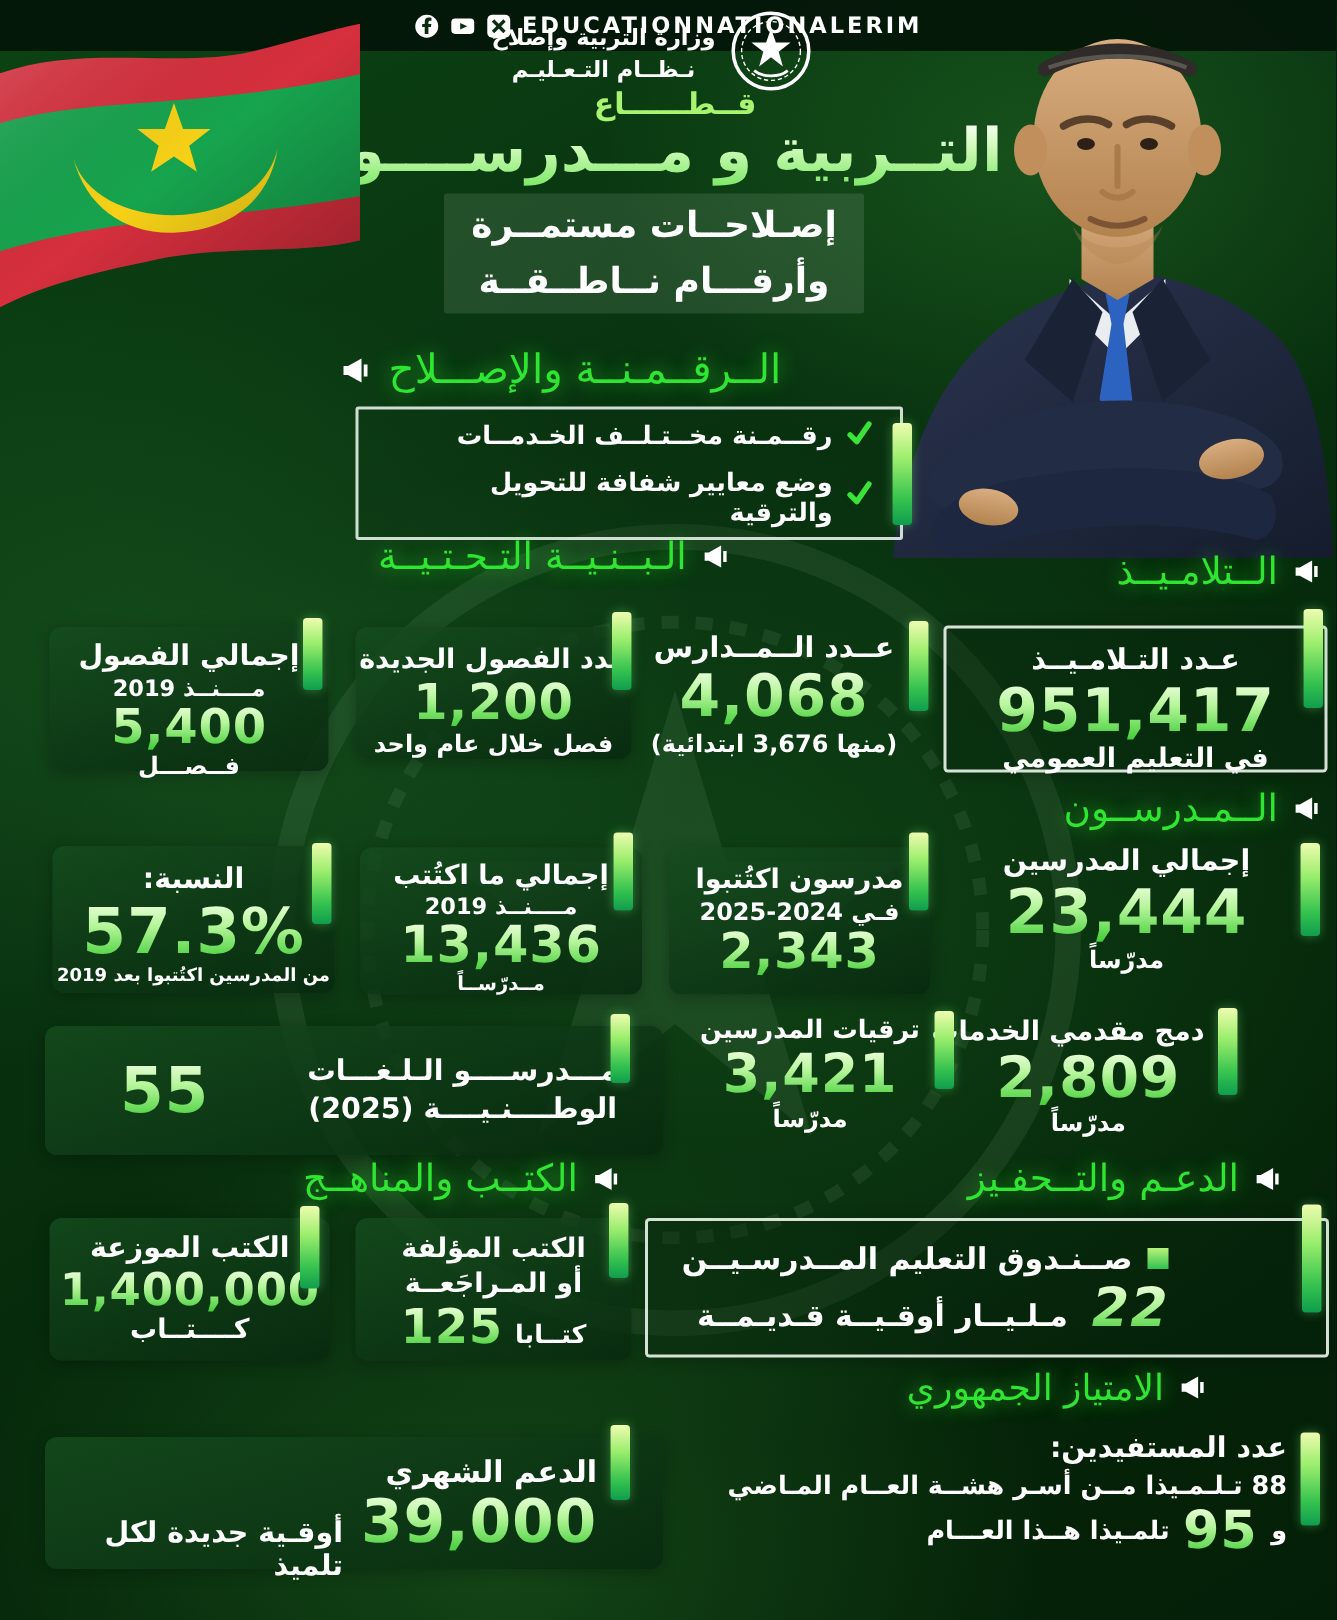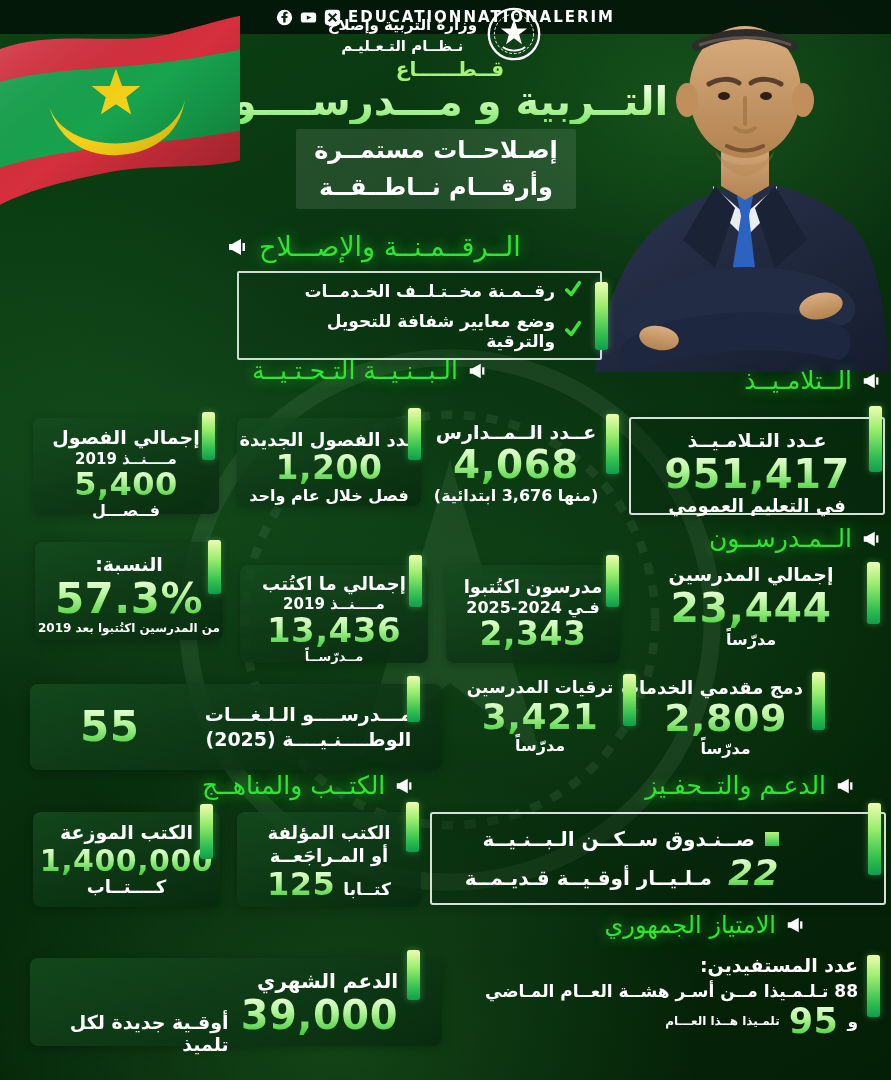--- a/index.html
+++ b/index.html
@@ -257,21 +257,21 @@
   </div>
 
   <div class="card center" style="left:240px; top:565px; width:188px; height:98px; padding-top:7px; box-sizing:border-box;">
     <div class="accent-bar" style="right:6px; top:-10px; height:52px;"></div>
     <div class="stat-title" style="font-size:18px;">إجمالي ما اكتُتب</div>
     <div class="stat-sub">مــــنــذ 2019</div>
     <div class="stat-value grad" style="font-size:34px;">13,436</div>
     <div class="stat-caption" style="font-size:13px;">مــدرّســاً</div>
   </div>
 
-  <div class="card center" style="left:35px; top:542px; width:188px; height:98px; padding-top:10px; box-sizing:border-box;">
+  <div class="card center" style="left:35px; top:564px; width:188px; height:98px; padding-top:10px; box-sizing:border-box;">
     <div class="accent-bar" style="right:2px; top:-2px; height:54px;"></div>
     <div class="stat-title">النسبة:</div>
     <div class="stat-value grad" style="font-size:42px;">57.3%</div>
     <div class="stat-caption" style="font-size:12px;">من المدرسين اكتُتبوا بعد 2019</div>
   </div>
 
   <div class="card plain center" style="left:648px; top:676px; width:155px;">
     <div class="accent-bar" style="right:-22px; top:-4px; height:58px;"></div>
     <div class="stat-title" style="font-size:18px; white-space:nowrap;">دمج مقدمي الخدمات</div>
     <div class="stat-value grad" style="font-size:38px;">2,809</div>
@@ -310,21 +310,21 @@
           <rect x="16.5" y="8" width="2.5" height="8" fill="#fff"></rect>
         </svg>
       </span>
     <span class="sec-title">الكتــب والمناهــج</span>
   </div>
 
   <div class="card outline" style="left:430px; top:812px; width:456px; height:93px; box-sizing:border-box; padding:12px 105px 0 20px; text-align:right;">
     <div class="accent-bar" style="right:3px; top:-11px; height:72px;"></div>
     <div style="display:flex; direction:rtl; align-items:center; gap:10px; justify-content:flex-start;">
       <span style="width:14px; height:14px; background:linear-gradient(180deg,#b9f37a,#2fc24f); display:inline-block;"></span>
-      <span class="stat-title" style="font-size:20px;">صــنـدوق ســكــن الـبــنـيــة</span>
+      <span class="stat-title" style="font-size:20px;">صــنـدوق التعليم المــدرسـيــن</span>
     </div>
     <div style="display:flex; direction:rtl; align-items:baseline; gap:16px; margin-top:2px;">
       <span class="stat-value grad" style="font-size:36px;font-style:italic;">22</span>
       <span class="stat-caption" style="font-size:20px; font-weight:800;">مـلـيــار أوقـيــة قـديـمــة</span>
     </div>
   </div>
 
   <div class="card center" style="left:237px; top:812px; width:184px; height:95px; padding-top:9px; box-sizing:border-box;">
     <div class="accent-bar" style="right:2px; top:-10px; height:50px;"></div>
     <div class="stat-title" style="font-size:18px;">الكتب المؤلفة</div>
@@ -352,21 +352,21 @@
     <span class="sec-title" style="font-size:24px;">الامتياز الجمهوري</span>
   </div>
 
   <div class="card plain" style="left:430px; top:953px; width:434px; text-align:right; padding-right:6px; box-sizing:border-box;">
     <div class="accent-bar" style="right:-16px; top:2px; height:62px;"></div>
     <div class="stat-title">عدد المستفيدين:</div>
     <div class="stat-caption" style="font-size:17px; margin-top:3px;">88 تـلـمـيذا مــن أسـر هشــة العــام المـاضي</div>
     <div style="display:flex; direction:rtl; align-items:center; gap:9px; justify-content:flex-start; margin-top:2px;">
       <span class="stat-caption" style="font-size:17px;">و</span>
       <span class="stat-value grad" style="font-size:35px;">95</span>
-      <span class="stat-caption" style="font-size:12px;">تلمـيذا هــذا العـــام</span>
+      <span class="stat-caption" style="font-size:17px;">تلمـيذا هــذا العـــام</span>
     </div>
   </div>
 
   <div class="card" style="left:30px; top:958px; width:412px; height:88px; box-sizing:border-box; padding:10px 44px 0 16px; text-align:right;">
     <div class="accent-bar" style="right:22px; top:-8px; height:50px;"></div>
     <div class="stat-title" style="font-size:20px;">الدعم الشهري</div>
     <div style="display:flex; direction:rtl; align-items:baseline; gap:12px; justify-content:flex-start;">
       <span class="stat-value grad" style="font-size:40px;">39,000</span>
       <span class="stat-caption" style="font-size:19px; font-weight:800;">أوقـية جديدة لكل تلميذ</span>
     </div>

